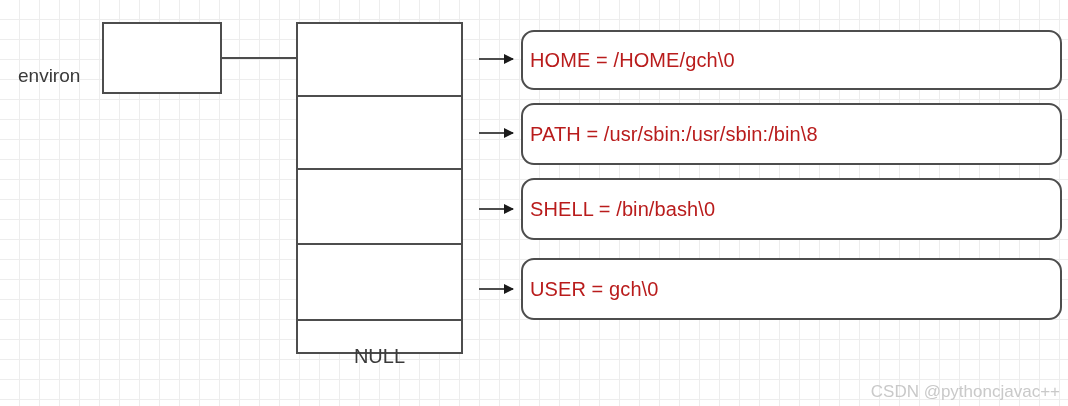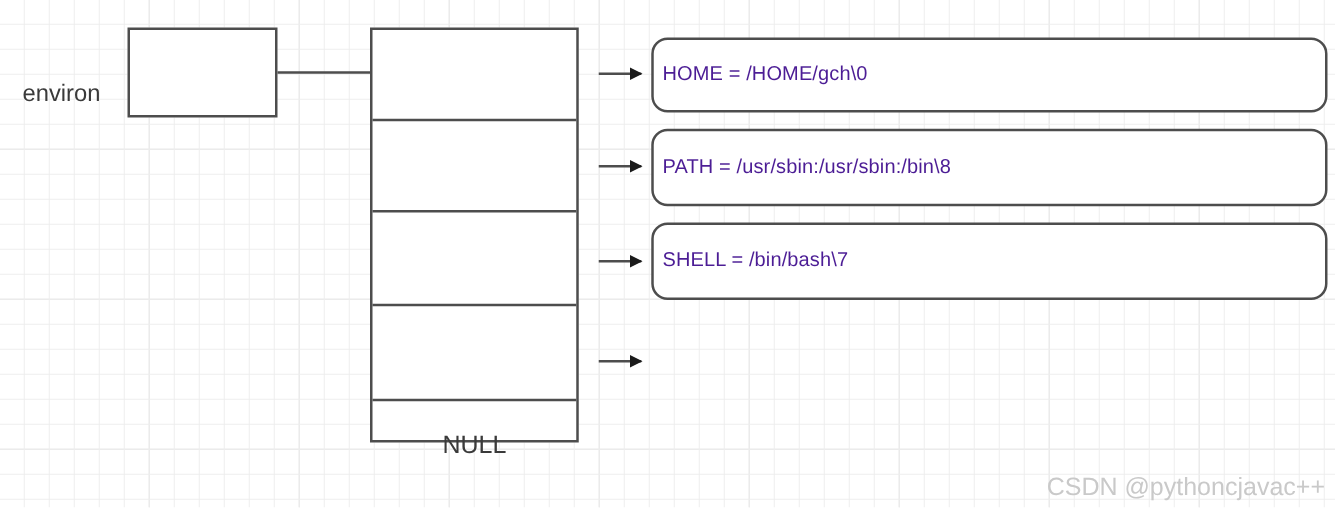--- a/index.html
+++ b/index.html
@@ -81,22 +81,22 @@
     width: 541px;
     box-sizing: border-box;
     background: #ffffff;
     border: 2px solid #4d4d4d;
     border-radius: 13px;
     display: flex;
     align-items: center;
     padding-left: 7px;
   }
   .str-text {
-    color: #4c1d95;
-    font-size: 16px;
+    color: #b91c1c;
+    font-size: 20px;
     white-space: nowrap;
     letter-spacing: 0.1px;
   }
 
   
   .arrow {
     position: absolute;
     height: 2px;
     background: #4d4d4d;
   }
@@ -110,21 +110,21 @@
     border-top: 5px solid transparent;
     border-bottom: 5px solid transparent;
     border-left: 10px solid #1b1b1b;
   }
 
   .watermark {
     position: absolute;
     right: 8px;
     bottom: 4px;
     color: #c9c9c9;
-    font-size: 20px;
+    font-size: 17px;
     white-space: nowrap;
   }
 </style>
 </head>
 <body>
 
 <div id="canvas">
 
   <div class="node-label" style="left:18px; top:66px;">environ</div>
 
@@ -147,19 +147,22 @@
 
   <div class="str-box" style="top:30px; height:60px;">
     <span class="str-text">HOME = /HOME/gch\0</span>
   </div>
 
   <div class="str-box" style="top:103px; height:62px;">
     <span class="str-text">PATH = /usr/sbin:/usr/sbin:/bin\8</span>
   </div>
 
   <div class="str-box" style="top:178px; height:62px;">
-    <span class="str-text">SHELL = /bin/bash\7</span>
+    <span class="str-text">SHELL = /bin/bash\0</span>
   </div>
 
+  <div class="str-box" style="top:258px; height:62px;">
+    <span class="str-text">USER = gch\0</span>
+  </div>
 
   <div class="watermark">CSDN @pythoncjavac++</div>
 
 </div>
 
 </body></html>

